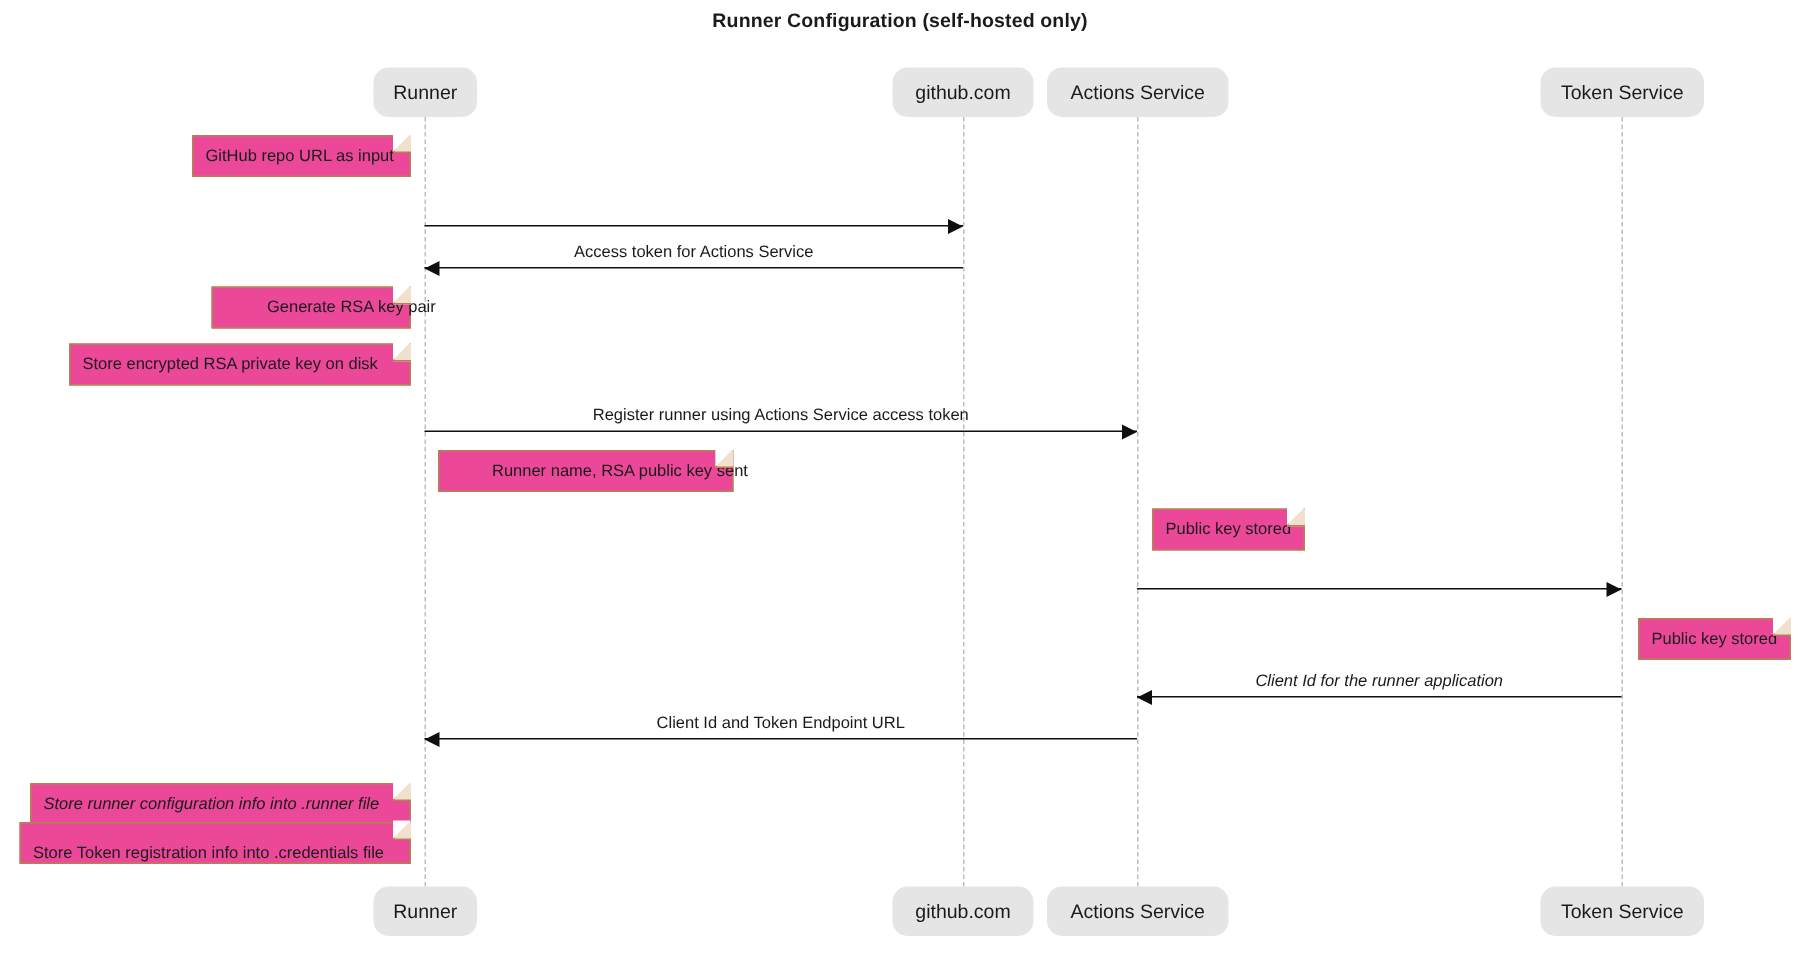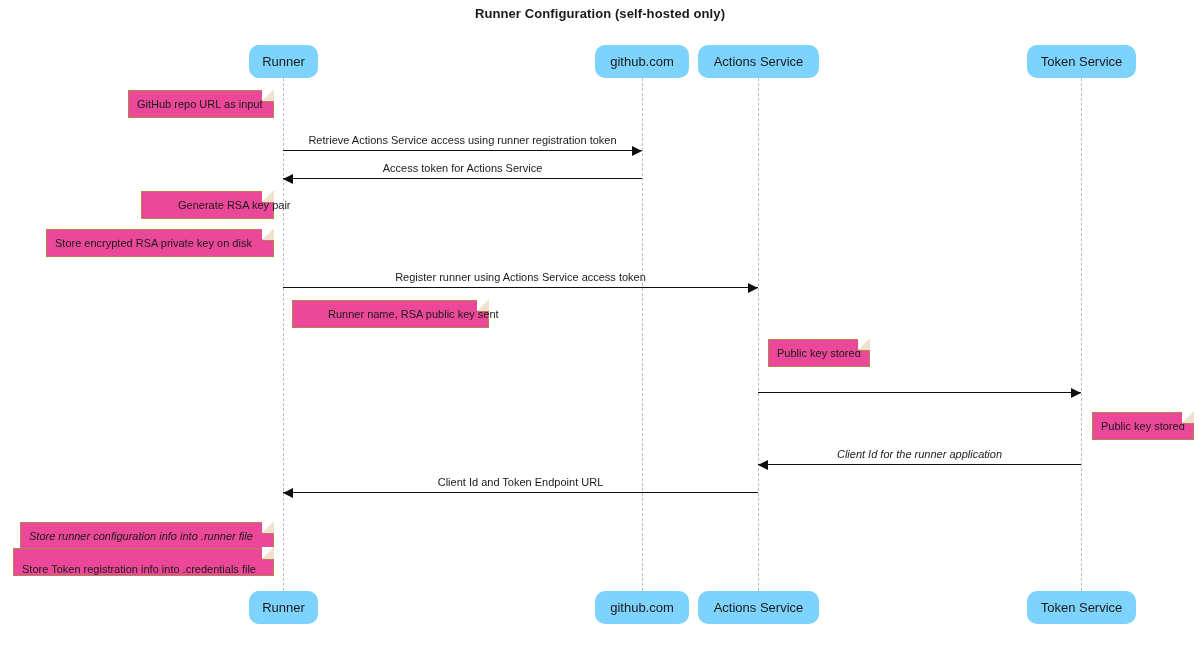--- a/index.html
+++ b/index.html
@@ -34,21 +34,21 @@
   
   .lifeline {
     position: absolute;
     width: 0;
     border-left: 1px dashed #bdbdbd;
   }
   
   .participant {
     position: absolute;
     height: 33px;
-    background: #7dd3fc;
+    background: #e5e5e5;
     border-radius: 10px;
     display: flex;
     align-items: center;
     justify-content: center;
     font-size: 13px;
     color: #1a1a1a;
     box-sizing: border-box;
     white-space: nowrap;
   }
   
@@ -134,21 +134,20 @@
       <span>github.com</span>
     </div>
     <div class="participant" style="left: 698px; top: 591px; width: 121px;">
       <span>Actions Service</span>
     </div>
     <div class="participant" style="left: 1027px; top: 591px; width: 109px;">
       <span>Token Service</span>
     </div>
     <div class="msg-line" style="left: 283px; top: 150px; width: 359px;"></div>
     <div class="msg-head right" style="top: 146px; left: 632px;"></div>
-    <div class="msg-label" style="left: 283px; width: 359px; top: 134px;">Retrieve Actions Service access using runner registration token</div>
     <div class="msg-line" style="left: 283px; top: 178px; width: 359px;"></div>
     <div class="msg-head left" style="top: 174px; left: 283px;"></div>
     <div class="msg-label" style="left: 283px; width: 359px; top: 162px;">Access token for Actions Service</div>
     <div class="msg-line" style="left: 283px; top: 287px; width: 475px;"></div>
     <div class="msg-head right" style="top: 283px; left: 748px;"></div>
     <div class="msg-label" style="left: 283px; width: 475px; top: 271px;">Register runner using Actions Service access token</div>
     <div class="msg-line" style="left: 758px; top: 392px; width: 323px;"></div>
     <div class="msg-head right" style="top: 388px; left: 1071px;"></div>
     <div class="msg-line" style="left: 758px; top: 464px; width: 323px;"></div>
     <div class="msg-head left" style="top: 460px; left: 758px;"></div>

